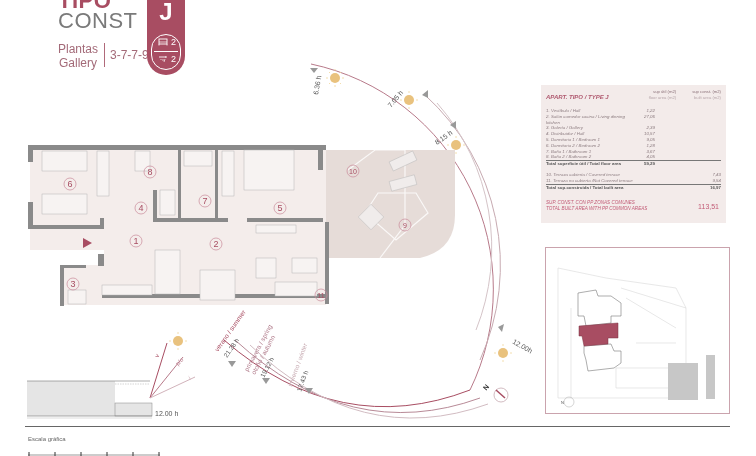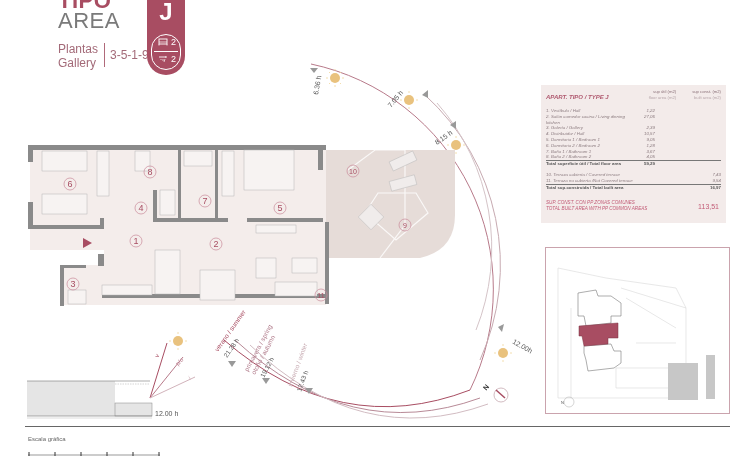--- a/index.html
+++ b/index.html
@@ -4,21 +4,21 @@
 <style>
   * { box-sizing: border-box; margin: 0; padding: 0; }
   html, body { width: 756px; height: 456px; overflow: hidden; background: #ffffff; }
   body { position: relative; font-family: "Liberation Sans", sans-serif; color: #555; }
 
   .abs { position: absolute; }
 
   
   .title-tipo { left: 58px; top: -12px; font-size: 22px; font-weight: bold; color: #a84d62; letter-spacing: 0.5px; }
   .title-type { left: 58px; top: 8px; font-size: 22px; color: #7a7a7a; letter-spacing: 0.5px; }
-  .floors-lbl { left: 58px; top: 42px; font-size: 12px; color: #a36a78; line-height: 14px; }
+  .floors-lbl { left: 58px; top: 42px; font-size: 12px; color: #a36a78; line-height: 14px; text-align: center; }
   .floors-sep { left: 104px; top: 43px; width: 1px; height: 24px; background: #b06a7a; }
   .floors-val { left: 110px; top: 48px; font-size: 12px; color: #a36a78; }
 
   .badge { left: 147px; top: -20px; width: 38px; height: 95px; background: #a84d62; border-radius: 0 0 19px 19px; }
   .badge-letter { left: 0; top: 18px; width: 38px; text-align: center; font-size: 24px; font-weight: bold; color: #fff; }
   .badge-circle { left: 4px; top: 54px; width: 30px; height: 36px; border: 1.5px solid #fff; border-radius: 15px; }
   .badge-row { position: absolute; left: 0; width: 30px; font-size: 9px; color: #fff; display: flex; align-items: center; justify-content: center; gap: 3px; }
   .badge-divider { position: absolute; left: 2px; top: 16px; width: 24px; height: 1px; background: #fff; }
 
   
@@ -46,27 +46,27 @@
   .plan { left: 0; top: 0; width: 540px; height: 430px; }
 
   .divider { left: 25px; top: 426px; width: 705px; height: 1px; background: #666; }
   .scale-lbl { left: 28px; top: 436px; font-size: 6px; color: #666; }
   .scale-bar { left: 28px; top: 452px; width: 132px; height: 4px; }
 </style>
 </head>
 <body>
 
 <div class="abs title-tipo">TIPO</div>
-<div class="abs title-type">AREA</div>
+<div class="abs title-type">CONST</div>
 <div class="abs floors-lbl">
   <div>Plantas</div>
   <div>Gallery</div>
 </div>
 <div class="abs floors-sep"></div>
-<div class="abs floors-val">3-5-1-9</div>
+<div class="abs floors-val">3-7-7-9</div>
 
 <div class="abs badge">
   <div class="abs badge-letter">J</div>
   <div class="abs badge-circle">
     <div class="badge-row" style="top:2px;">
       <svg width="10" height="8" viewBox="0 0 10 8">
         <rect x="1" y="1" width="8" height="5" fill="none" stroke="#fff" stroke-width="0.9"></rect>
         <line x1="1" y1="4" x2="9" y2="4" stroke="#fff" stroke-width="0.7"></line>
         <line x1="1" y1="6" x2="1" y2="7.5" stroke="#fff" stroke-width="0.8"></line>
         <line x1="9" y1="6" x2="9" y2="7.5" stroke="#fff" stroke-width="0.8"></line>

